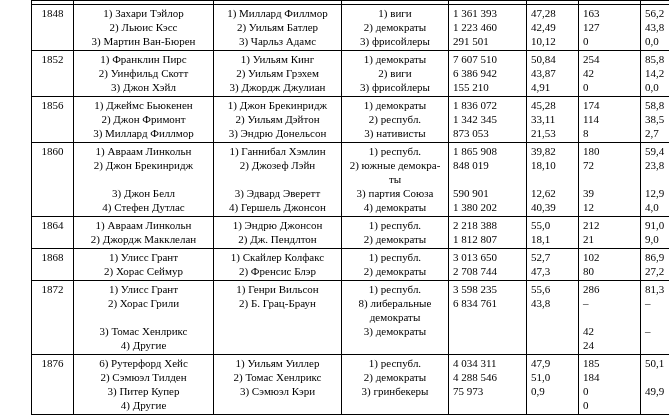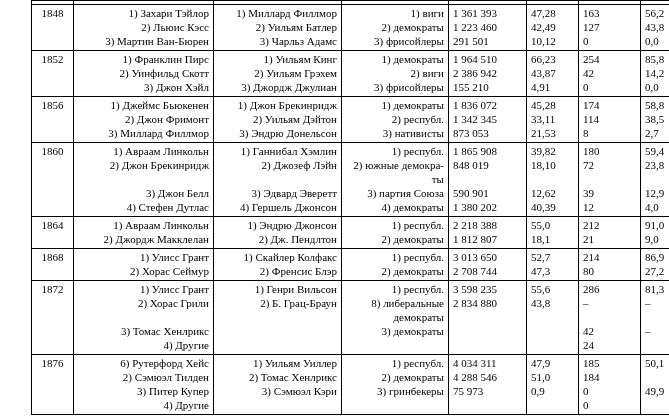--- a/index.html
+++ b/index.html
@@ -35,21 +35,21 @@
   col.c-year        { width: 42px; }
   col.c-candidates  { width: 140px; }
   col.c-vps         { width: 128px; }
   col.c-parties     { width: 107px; }
   col.c-votes       { width: 78px; }
   col.c-vote-pct    { width: 52px; }
   col.c-electors    { width: 62px; }
   col.c-elector-pct { width: 49px; }
 
   td.year  { text-align: center; }
-  td.txt   { text-align: right; }
+  td.txt   { text-align: center; }
   td.num   { text-align: left; padding-left: 1px; padding-right: 1px; }
 
   .ln {
     min-height: 14px;
     line-height: 14px;
     white-space: nowrap;
   }
   tr.sliver td {
     height: 3px;
     padding: 0;
@@ -134,26 +134,26 @@
             <div class="ln">1) Уильям Кинг</div>
             <div class="ln">2) Уильям Грэхем</div>
             <div class="ln">3) Джордж Джулиан</div>
           </td>
           <td class="txt">
             <div class="ln">1) демократы</div>
             <div class="ln">2) виги</div>
             <div class="ln">3) фрисойлеры</div>
           </td>
           <td class="num">
-            <div class="ln">1 964 510</div>
-            <div class="ln">2 386 942</div>
+            <div class="ln">7 607 510</div>
+            <div class="ln">6 386 942</div>
             <div class="ln">155 210</div>
           </td>
           <td class="num">
-            <div class="ln">66,23</div>
+            <div class="ln">50,84</div>
             <div class="ln">43,87</div>
             <div class="ln">4,91</div>
           </td>
           <td class="num">
             <div class="ln">254</div>
             <div class="ln">42</div>
             <div class="ln">0</div>
           </td>
           <td class="num">
             <div class="ln">85,8</div>
@@ -306,21 +306,21 @@
           </td>
           <td class="num">
             <div class="ln">3 013 650</div>
             <div class="ln">2 708 744</div>
           </td>
           <td class="num">
             <div class="ln">52,7</div>
             <div class="ln">47,3</div>
           </td>
           <td class="num">
-            <div class="ln">214</div>
+            <div class="ln">102</div>
             <div class="ln">80</div>
           </td>
           <td class="num">
             <div class="ln">86,9</div>
             <div class="ln">27,2</div>
           </td>
         </tr>
         <tr>
           <td class="year">
             <div class="ln">1872</div>
@@ -341,21 +341,21 @@
           </td>
           <td class="txt">
             <div class="ln">1) республ.</div>
             <div class="ln">8) либеральные</div>
             <div class="ln">демократы</div>
             <div class="ln">3) демократы</div>
             <div class="ln"></div>
           </td>
           <td class="num">
             <div class="ln">3 598 235</div>
-            <div class="ln">2 834 880</div>
+            <div class="ln">6 834 761</div>
             <div class="ln"></div>
             <div class="ln"></div>
             <div class="ln"></div>
           </td>
           <td class="num">
             <div class="ln">55,6</div>
             <div class="ln">43,8</div>
             <div class="ln"></div>
             <div class="ln"></div>
             <div class="ln"></div>

